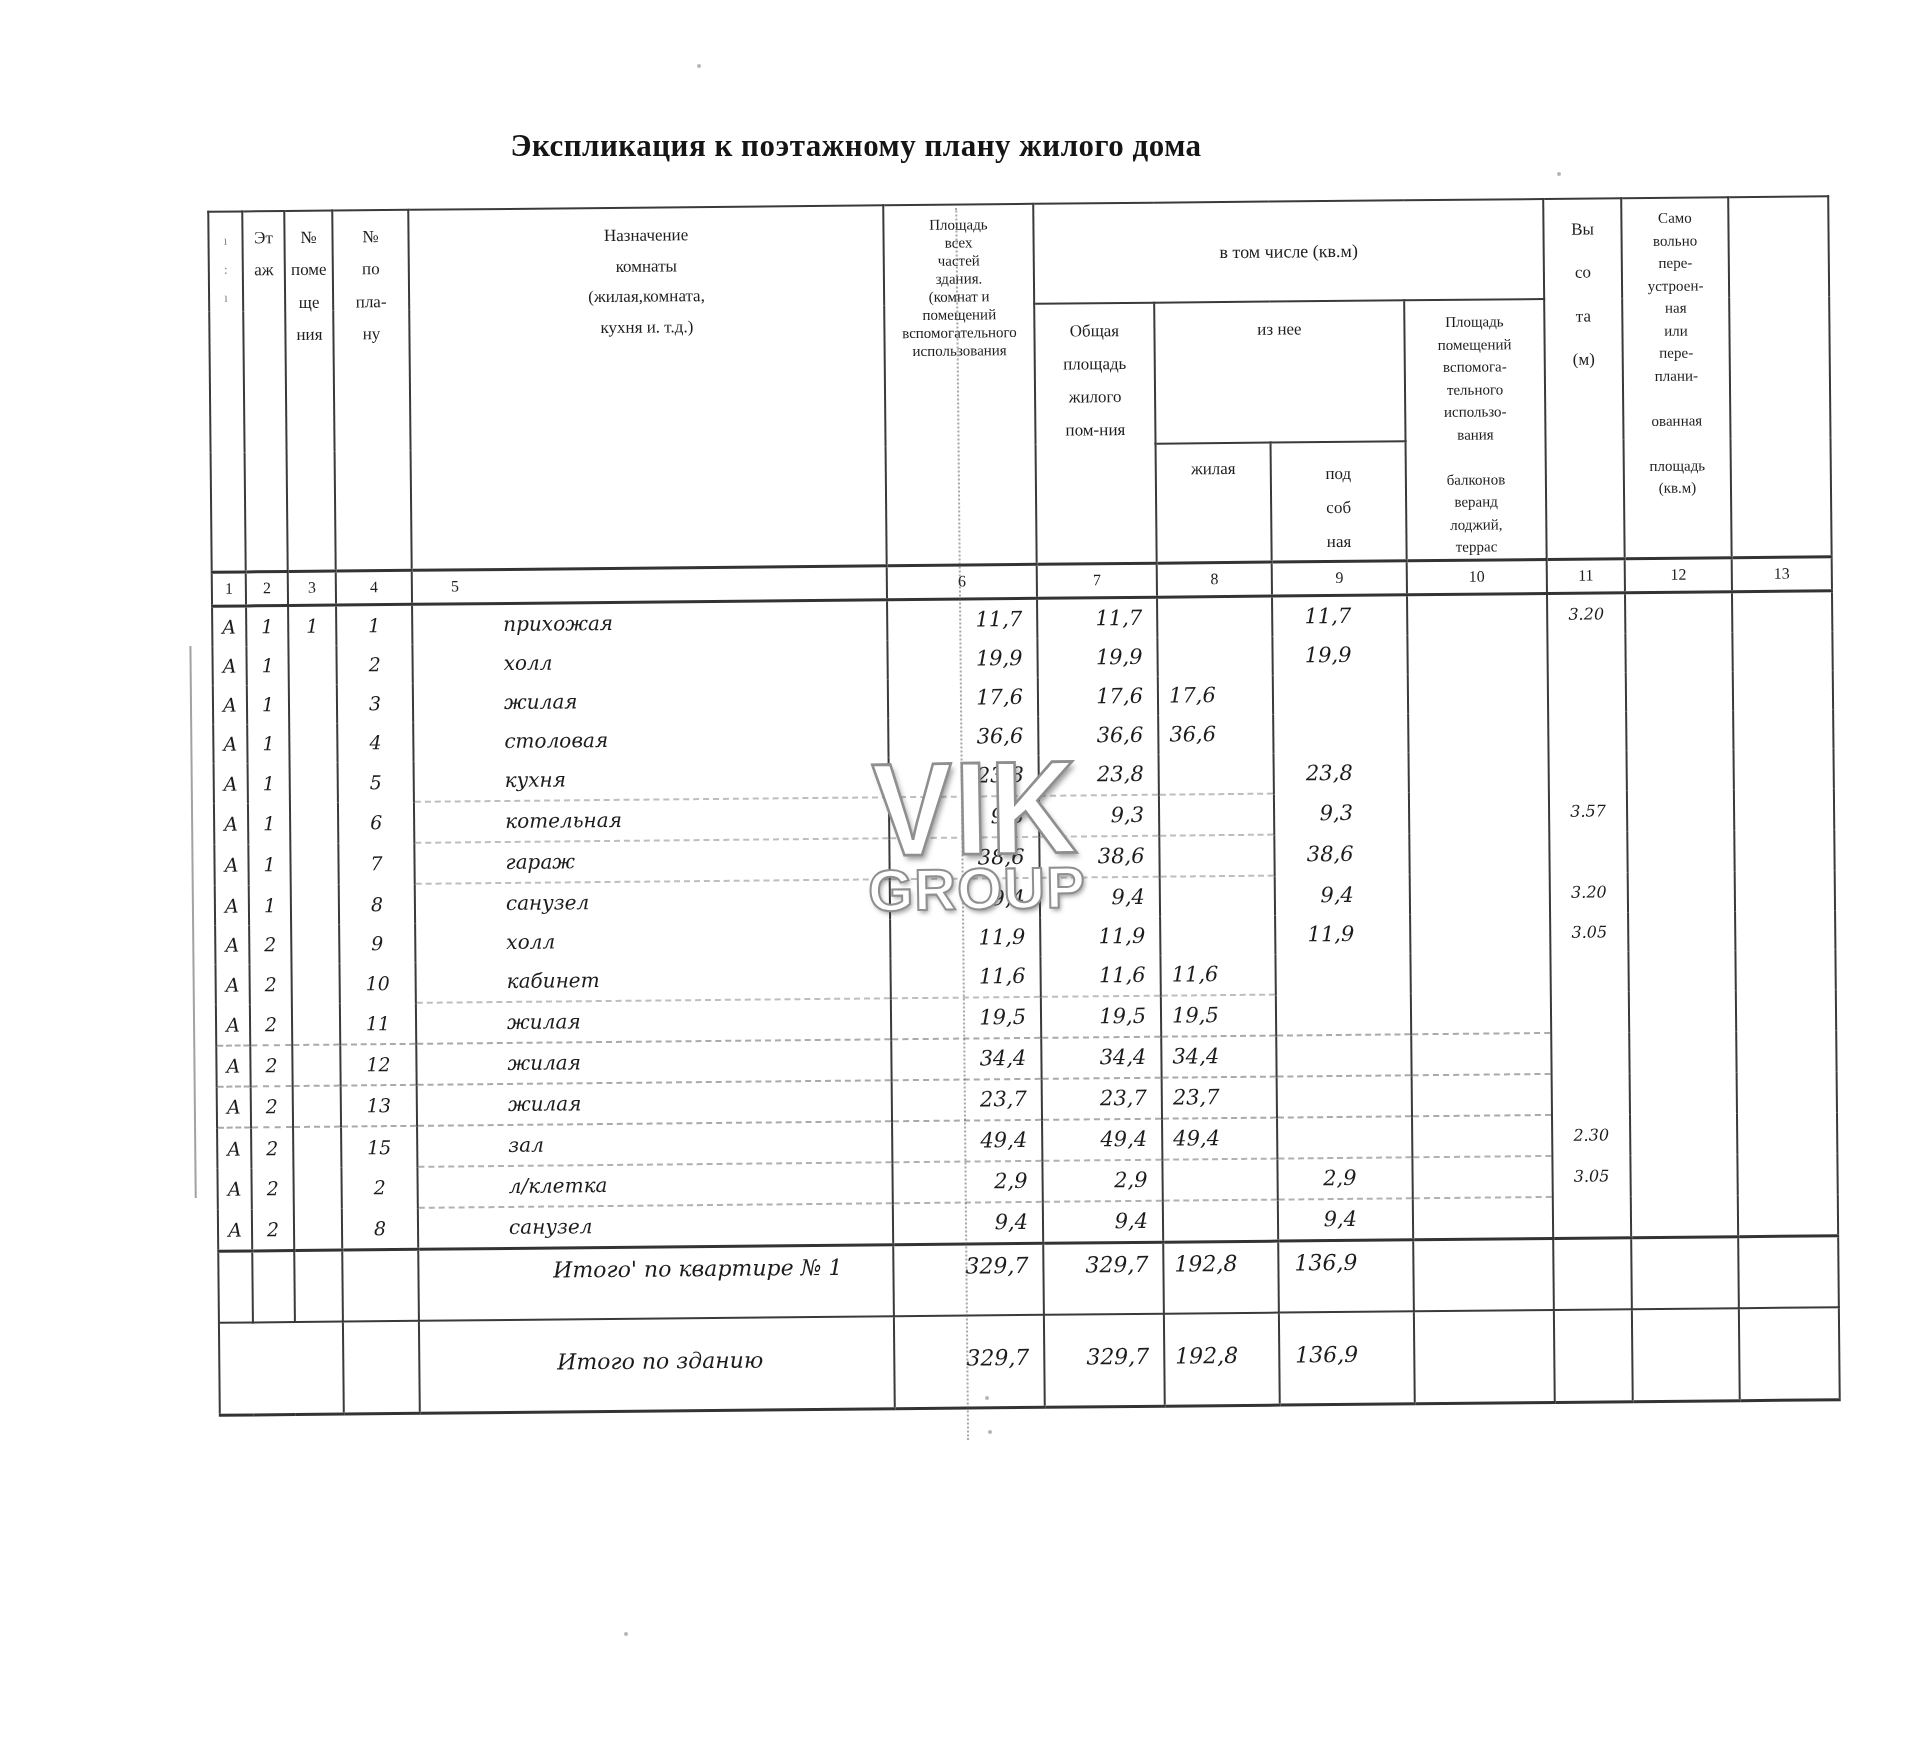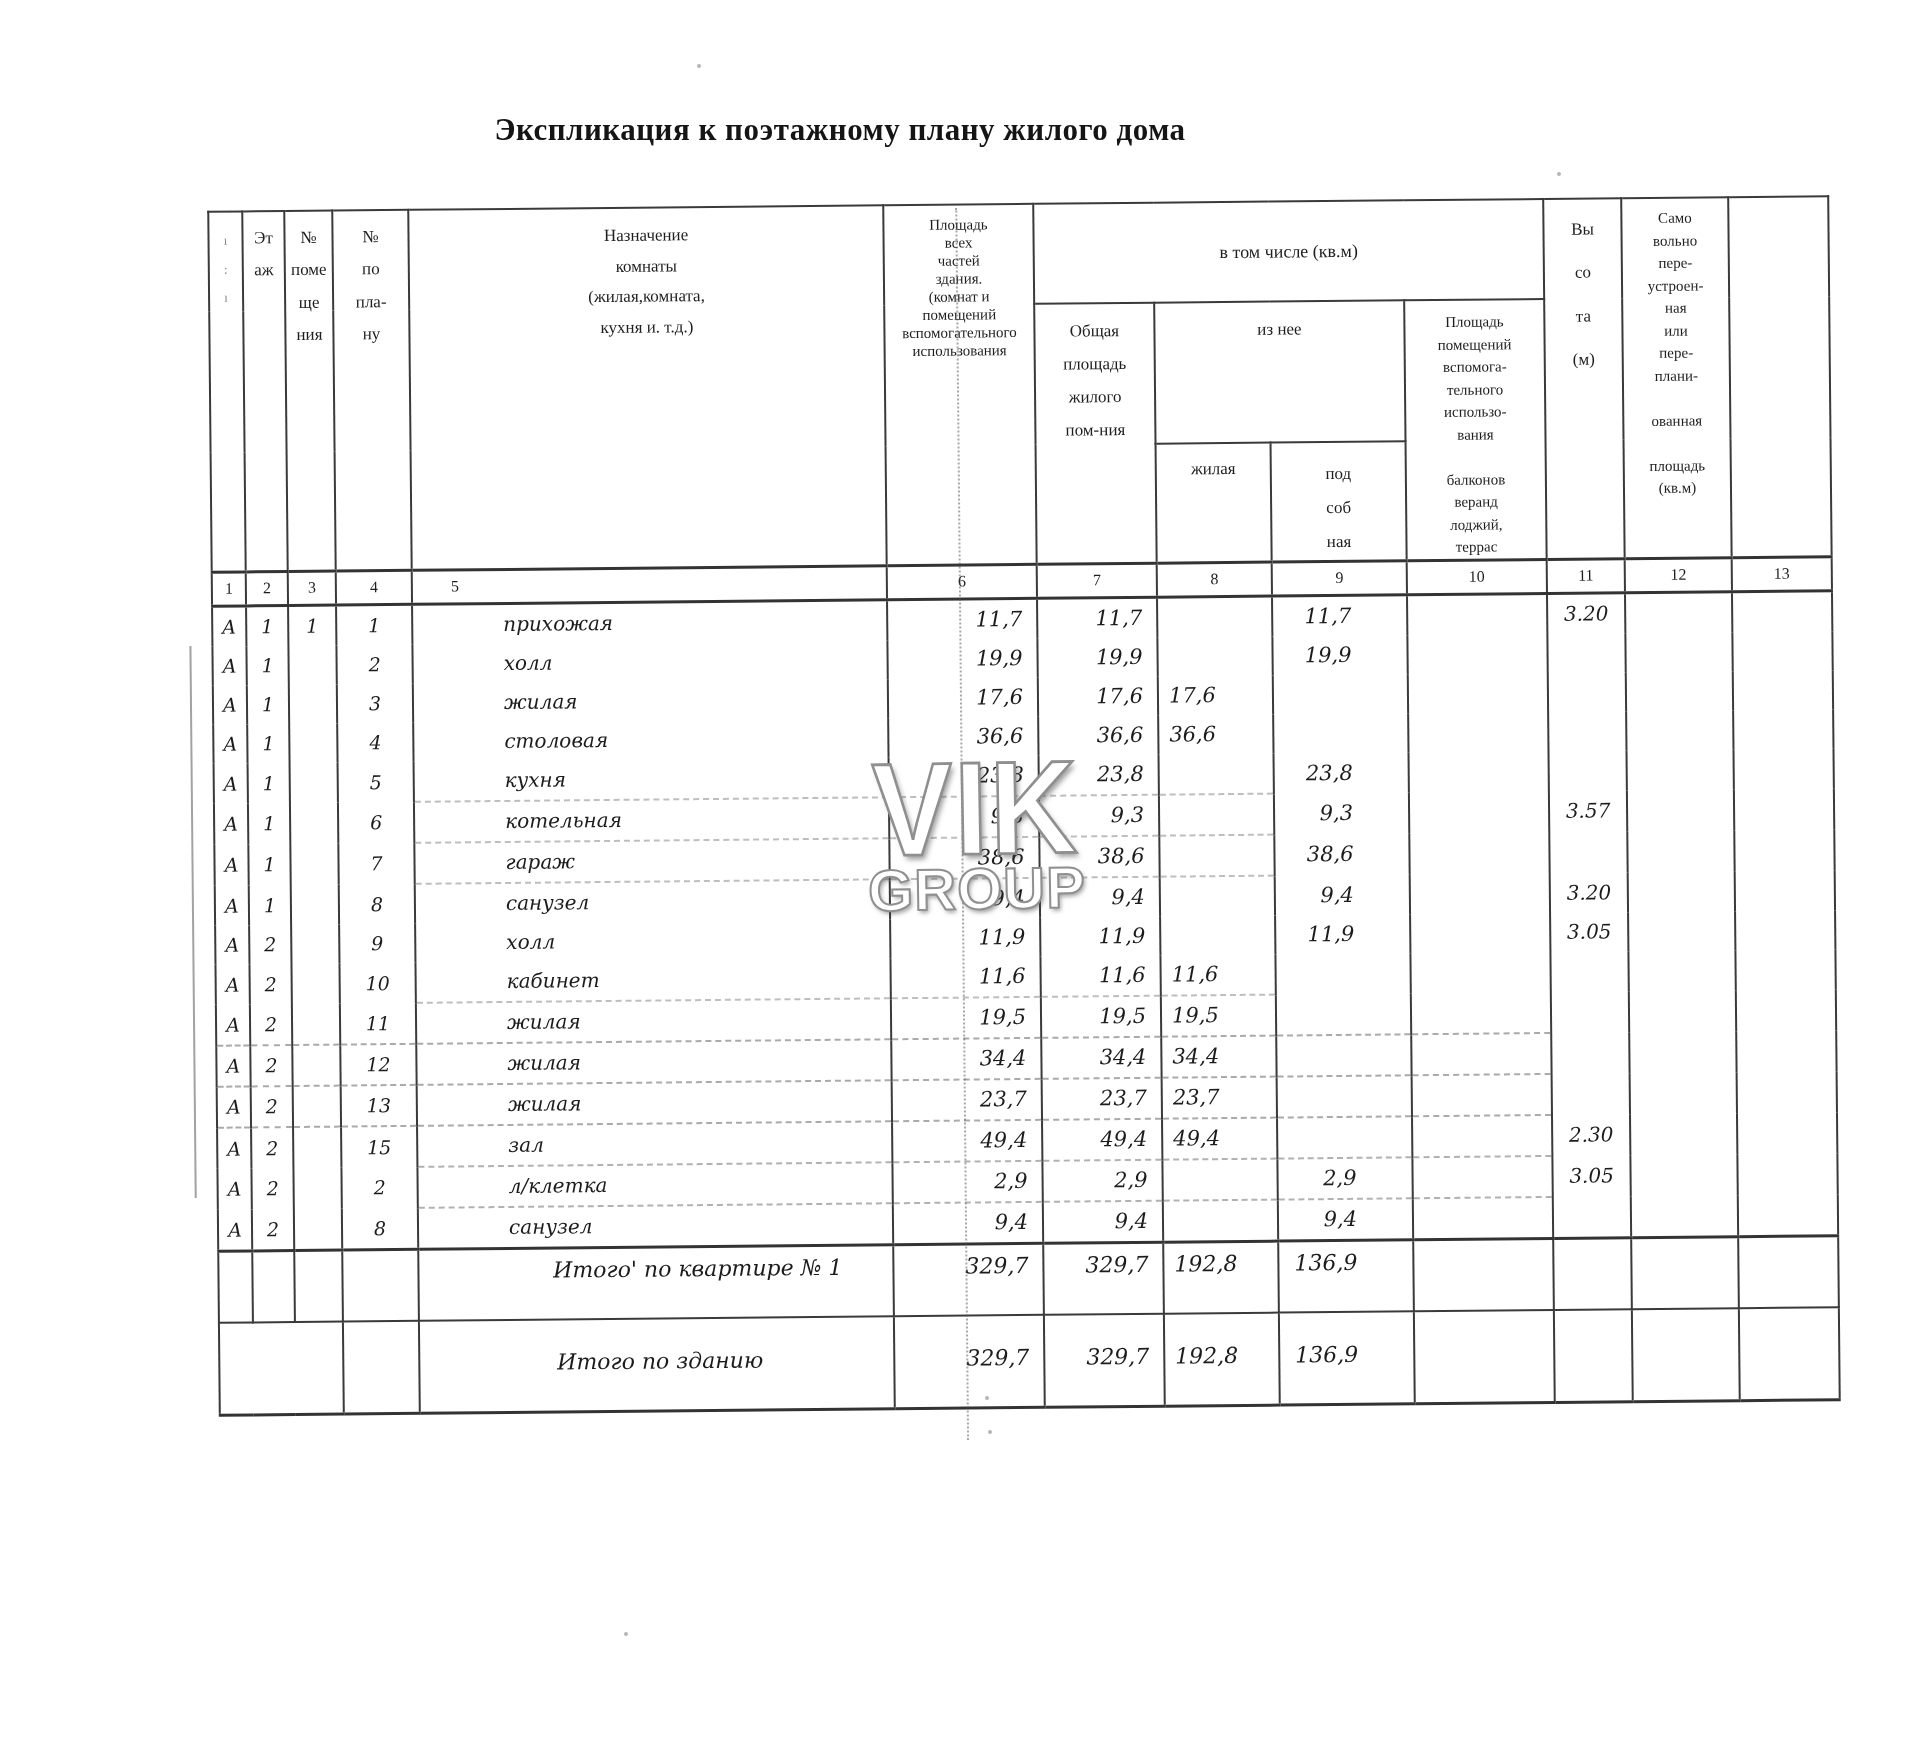--- a/index.html
+++ b/index.html
@@ -1,20 +1,20 @@
 <!DOCTYPE html>
 <html><head>
 <meta charset="utf-8">
 <style>
   html,body{margin:0;padding:0;background:#ffffff;}
   body{width:1920px;height:1748px;position:relative;overflow:hidden;
        font-family:"Liberation Serif",serif;color:#1c1c1c;}
 
   .title{position:absolute;left:0;top:112px;width:1680px;text-align:center;
-         font-size:31px;font-weight:bold;letter-spacing:.5px;color:#151515;margin:0;}
+         font-size:31px;font-weight:bold;letter-spacing:.5px;color:#151515;margin:16px;}
 
   .table-wrap{position:absolute;left:213px;top:203px;width:1620px;
               transform:rotate(-0.55deg);transform-origin:50% 50%;z-index:1;}
 
   table.expl{border-collapse:collapse;table-layout:fixed;width:1620px;}
   table.expl th,table.expl td{overflow:visible;}
 
   
   thead th{border:2px solid #3a3a3a;font-weight:normal;vertical-align:top;
            white-space:pre-line;text-align:center;padding:6px 2px 0 2px;
@@ -42,21 +42,21 @@
   
   tbody td{border-left:2px solid #3a3a3a;border-right:2px solid #3a3a3a;
            height:37px;vertical-align:middle;
            font-family:"DejaVu Serif","Liberation Serif",serif;font-style:italic;}
   .c0{text-align:center;font-size:19px;}
   .c1,.c2,.c3{text-align:center;font-size:19px;}
   .c4{text-align:left;padding-left:90px;font-size:20px;}
   .c5,.c6{text-align:right;padding-right:14px;font-size:21px;}
   .c7{text-align:left;padding-left:10px;font-size:21px;}
   .c8{text-align:right;padding-right:55px;font-size:21px;}
-  .c10{text-align:center;font-size:20px;}
+  .c10{text-align:center;font-size:16px;}
 
   
   tbody tr:nth-child(5) td:nth-child(n+5):nth-child(-n+8),
   tbody tr:nth-child(6) td:nth-child(n+5):nth-child(-n+8),
   tbody tr:nth-child(7) td:nth-child(n+5):nth-child(-n+8),
   tbody tr:nth-child(10) td:nth-child(n+5):nth-child(-n+8){
       border-bottom:2px dashed rgba(110,110,110,.45);}
   tbody tr:nth-child(11) td:nth-child(-n+10),
   tbody tr:nth-child(12) td:nth-child(-n+10),
   tbody tr:nth-child(13) td:nth-child(-n+10){

